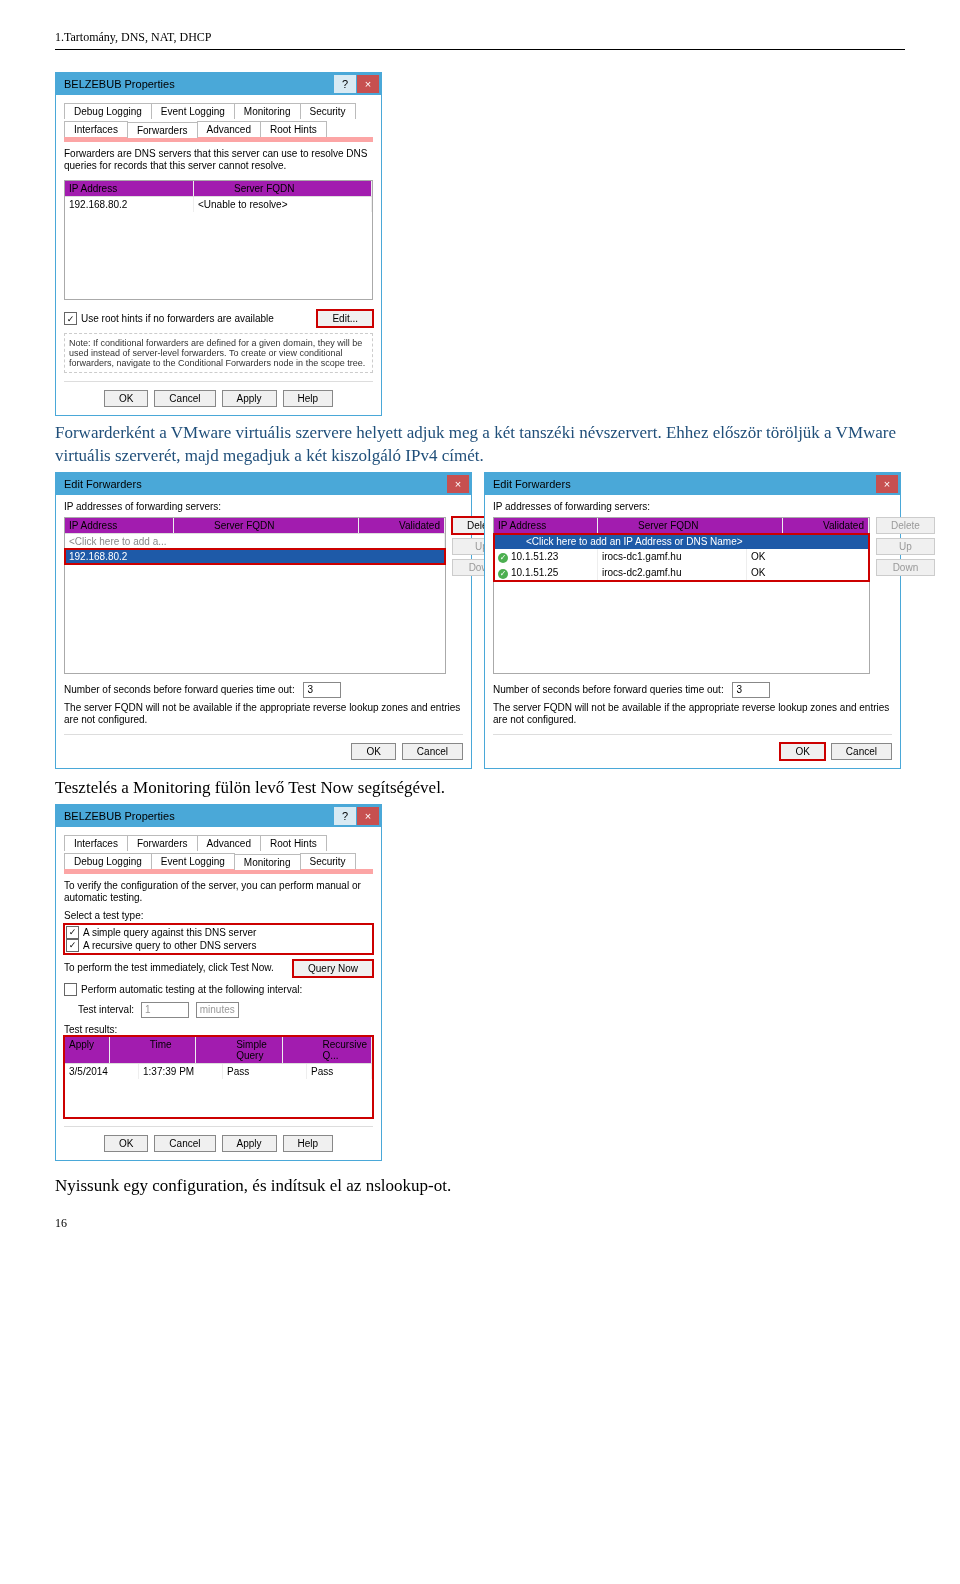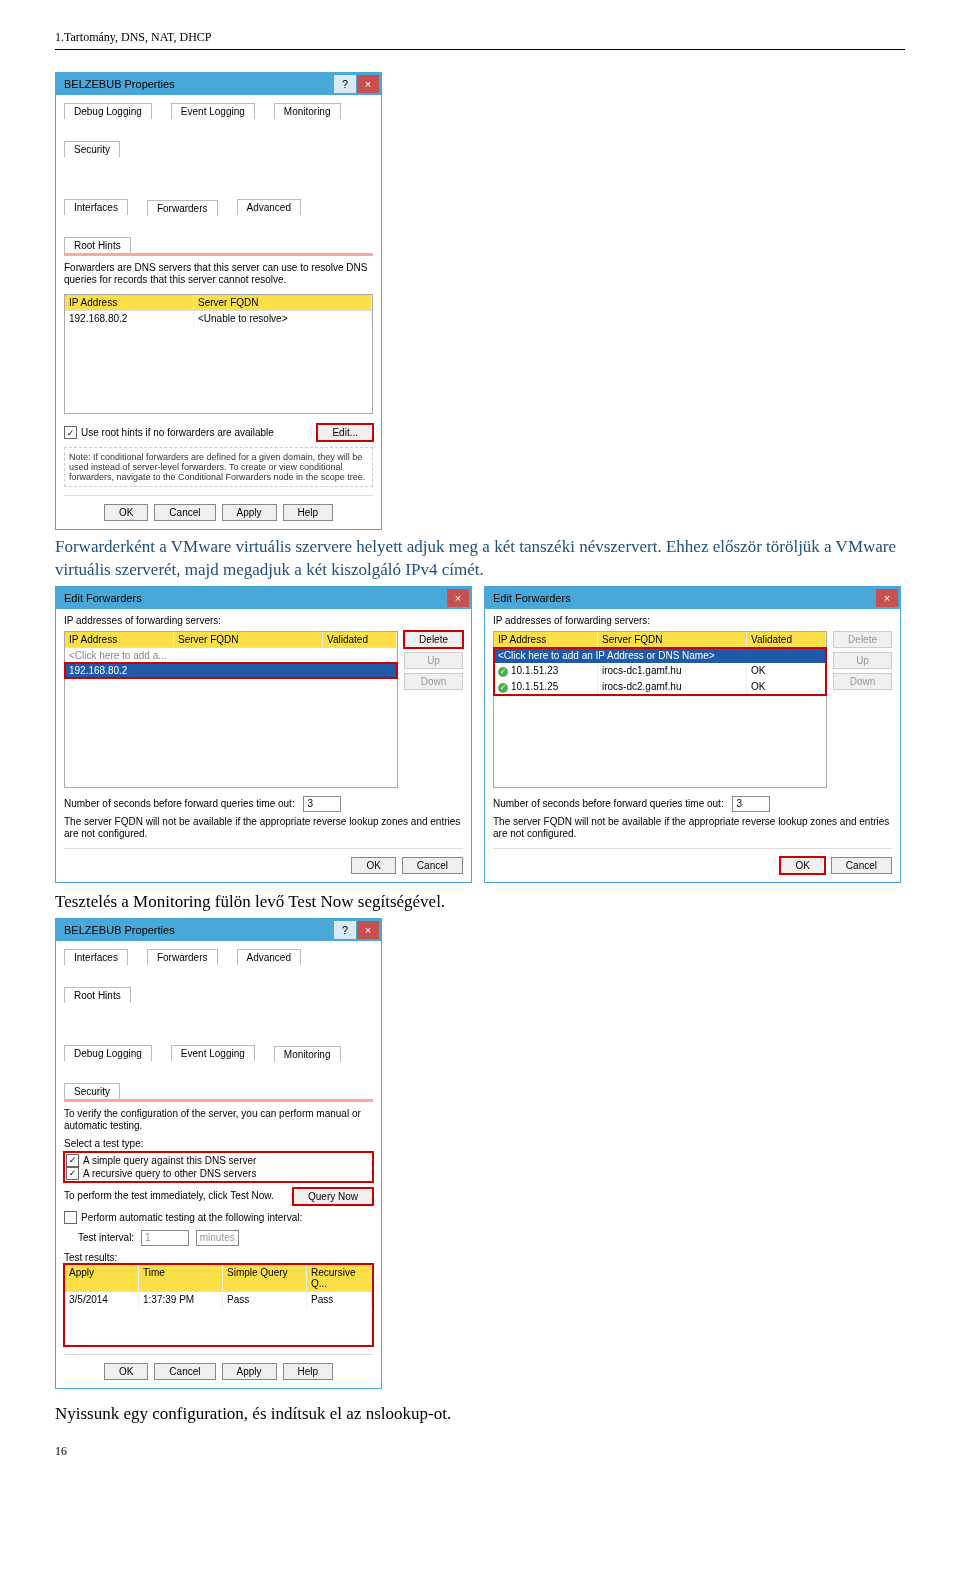--- a/index.html
+++ b/index.html
@@ -64,46 +64,46 @@
     margin-left: 1px;
   }
   .titlebar .btn.help { background: #d9eaf3; color: #000; }
   .dialog-body {
     padding: 6px 8px 8px 8px;
     background: #fff;
   }
   .tabs {
     display: flex;
     flex-wrap: wrap;
-    border-bottom: 3px solid #fca5a5;
+    border-bottom: 5px solid #fca5a5;
     margin-bottom: 6px;
-    gap: 20px;
   }
   .tab {
     padding: 2px 9px;
     border: 1px solid #bbb;
     border-bottom: none;
     background: #fff;
     margin-right: -1px;
     margin-top: 2px;
     font-size: 10px;
     white-space: nowrap;
   }
   .tab.active { background: #fff; position: relative; top: 1px; }
   .small-text { font-size: 10px; color: #000; line-height: 1.2; }
   .list-box {
     border: 1px solid #aaa;
     background: #fff;
     position: relative;
   }
   .list-header {
     display: flex;
-    background: #fde047;
+    background: #a21caf;
     border-bottom: 1px solid #ddd;
     font-size: 10px;
+    gap: 36px;
   }
   .list-header > div, .list-row > div {
     padding: 2px 4px;
     border-right: 1px solid #eee;
   }
   .list-row { display: flex; font-size: 10px; }
   .btn-win {
     display: inline-block;
     border: 1px solid #888;
     background: #f0f0f0;
@@ -270,21 +270,21 @@
       <div class="dialog-body">
         <div class="small-text" style="margin-bottom:4px;">IP addresses of forwarding servers:</div>
         <div style="display:flex;gap:6px;">
           <div class="list-box" style="flex:1;height:155px;">
             <div class="list-header">
               <div style="width:95px;">IP Address</div>
               <div style="width:140px;">Server FQDN</div>
               <div style="flex:1;">Validated</div>
             </div>
             <div class="hl-red">
-              <div class="list-row" style="background:#1e5aa8;color:#fff;">
+              <div class="list-row" style="background:#1e5aa8;color:#fff;padding-left:28px;">
                   <div style="flex:1;">&lt;Click here to add an IP Address or DNS Name&gt;</div>
                 </div>
               <div class="list-row">
                 <div style="width:95px;"><span class="icon-ok">✓</span><span>10.1.51.23</span></div>
                 <div style="width:140px;">irocs-dc1.gamf.hu</div>
                 <div style="flex:1;">OK</div>
               </div>
               <div class="list-row">
                 <div style="width:95px;"><span class="icon-ok">✓</span><span>10.1.51.25</span></div>
                 <div style="width:140px;">irocs-dc2.gamf.hu</div>

